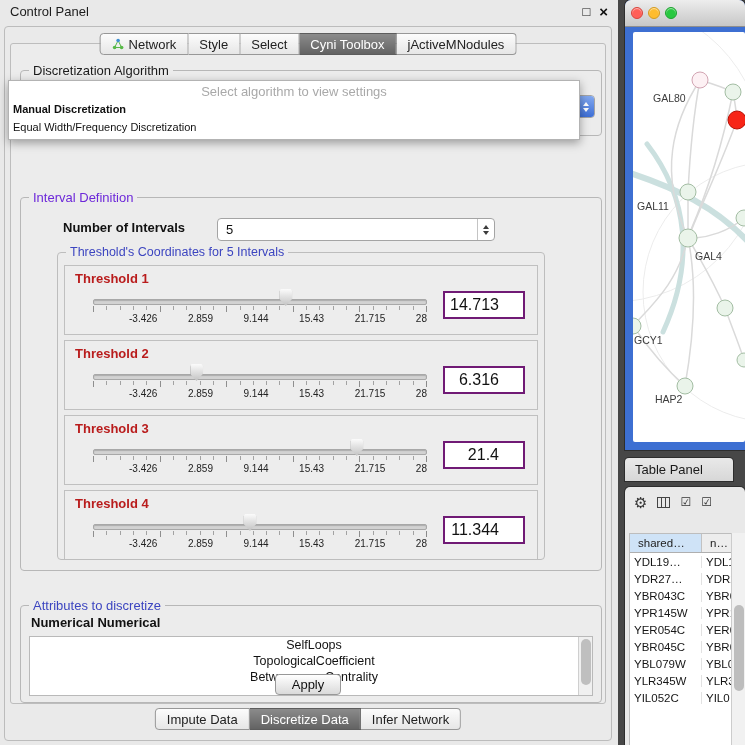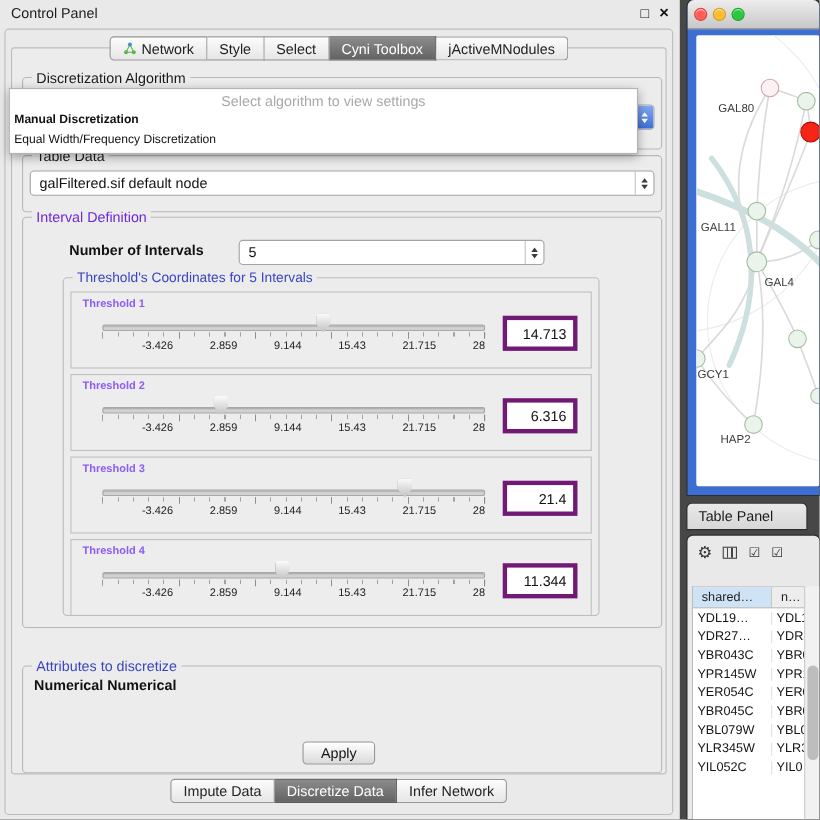--- a/index.html
+++ b/index.html
@@ -43,36 +43,36 @@
   .stepper.bluecap .tri-down{border-top-color:#fff;}
   
   .dropdown{position:absolute;left:8px;top:80px;width:570px;background:#fff;border:1px solid #b3b3b3;
             box-shadow:0 3px 9px rgba(0,0,0,.35);z-index:50;padding-bottom:3px;}
   .dd-hint{font-size:13px;color:#a9a9a9;text-align:center;padding-top:3px;height:16px;}
   .dd-item{font-size:11px;color:#111;padding-left:4px;line-height:18px;}
   .dd-item.bold{font-weight:bold;}
   
   .th-zone{position:absolute;left:0;right:0;top:0;bottom:0;padding-top:12px;overflow:hidden;}
   .th-panel{position:relative;border:1px solid #c0c0c0;height:68px;margin:0 6px 5px 6px;background:#ededed;}
-  .th-name{font-weight:bold;font-size:10px;color:#8b5cf6;padding:5px 0 0 10px;}
+  .th-name{font-weight:bold;font-size:13px;color:#b91c1c;padding:5px 0 0 10px;}
   .th-body{display:flex;align-items:flex-start;padding:0 12px 0 26px;}
   .th-slider{flex:1;position:relative;height:42px;margin-right:14px;}
   .track{position:absolute;left:2px;right:2px;top:13px;height:4px;background:#d2d2d2;border:1px solid #a8a8a8;border-radius:2px;box-shadow:inset 0 1px 1px rgba(0,0,0,.18);}
   .tick-minor{position:absolute;left:2px;right:2px;top:20px;height:4px;border-right:1px solid #9c9c9c;
       background:repeating-linear-gradient(to right,#a2a2a2 0 1px,transparent 1px 4%);}
   .tick-major{position:absolute;left:2px;right:2px;top:20px;height:6px;border-right:1px solid #8a8a8a;
       background:repeating-linear-gradient(to right,#8e8e8e 0 1px,transparent 1px 20%);}
   .scale{position:absolute;left:2px;right:2px;top:27px;display:flex;justify-content:space-between;font-size:10px;color:#222;margin-left:36px;}
   .thumb-zone{position:absolute;left:2px;right:2px;top:3px;height:18px;}
   .thumb{position:absolute;top:0;width:13px;height:17px;transform:translateX(-50%);
       background:linear-gradient(#fbfbfb,#c2c2c2);
       clip-path:polygon(12% 0,88% 0,100% 14%,100% 58%,50% 100%,0 58%,0 14%);
       filter:drop-shadow(0 0 1px rgba(0,0,0,.55));}
-  .th-value{width:54px;height:24px;background:#fff;border:4px solid #701a75;margin-top:5px;
-      display:flex;align-items:center;justify-content:flex-end;padding-right:6px;font-size:13px;color:#111;}
+  .th-value{width:54px;height:24px;background:#fff;border:2px solid #701a75;margin-top:5px;
+      display:flex;align-items:center;justify-content:flex-end;padding-right:24px;font-size:16px;color:#111;}
   
   .attr-label{position:absolute;left:10px;top:9px;font-weight:bold;font-size:13px;color:#111;}
   .attr-list{position:absolute;left:8px;right:8px;top:30px;height:58px;background:#fff;border:1px solid #b9b9b9;overflow:hidden;}
   .list-item{font-size:12.5px;color:#111;padding-left:6px;line-height:16px;white-space:nowrap;}
   .attr-scroll{position:absolute;right:0;top:0;bottom:0;width:13px;background:#f0f0f0;border-left:1px solid #cfcfcf;}
   .attr-scroll .thumb-v{position:absolute;left:1.5px;right:1.5px;top:2px;height:46px;background:#bfbfbf;border-radius:5px;}
   
   .apply-btn{position:absolute;left:50%;bottom:8px;transform:translateX(-50%);width:66px;height:21px;
       background:linear-gradient(#ffffff,#dadada);border:1px solid #989898;border-radius:4px;
       font-size:13px;color:#111;display:flex;align-items:center;justify-content:center;}
@@ -148,30 +148,20 @@
         <span class="legend">Discretization Algorithm</span>
         <div class="combo" style="left:6px;right:6px;top:24px;">
           <span class="val"></span>
           <span class="stepper bluecap">
             <span class="tri-up"></span>
               <span class="tri-down"></span>
           </span>
         </div>
       </div>
 
-      <div class="group" style="left:9px;top:97px;width:580px;height:50px;">
-        <span class="legend">Table Data</span>
-        <div class="combo" style="left:6px;right:6px;top:13px;">
-          <span class="val">galFiltered.sif default node</span>
-          <span class="stepper">
-            <span class="tri-up"></span>
-              <span class="tri-down"></span>
-          </span>
-        </div>
-      </div>
 
       <div class="group" style="left:9px;top:153px;width:580px;height:372px;">
         <span class="legend green">Interval Definition</span>
 
         <div style="position:absolute;left:42px;top:22px;font-weight:bold;font-size:13px;color:#111;">Number of Intervals</div>
         <div class="combo" style="left:196px;top:20px;width:276px;">
           <span class="val">5</span>
           <span class="stepper">
             <span class="tri-up"></span>
               <span class="tri-down"></span>
@@ -269,20 +259,30 @@
                   <div class="th-value">11.344</div>
                 </div>
               </div>
             </div>
         </div>
       </div>
 
       <div class="group" style="left:9px;top:561px;width:580px;height:96px;text-align:center;">
         <span class="legend blue">Attributes to discretize</span>
         <div class="attr-label">Numerical Numerical</div>
+        <div class="attr-list">
+          <div id="attr-items">
+              <div class="list-item">SelfLoops</div>
+              <div class="list-item">TopologicalCoefficient</div>
+              <div class="list-item">BetweennessCentrality</div>
+            </div>
+          <div class="attr-scroll">
+            <div class="thumb-v"></div>
+          </div>
+        </div>
       </div>
 
       <button class="apply-btn">Apply</button>
     </div>
 
     <div class="tab-row bottom">
         <div class="tab">
           <span>Impute Data</span>
         </div>
         <div class="tab selected">

